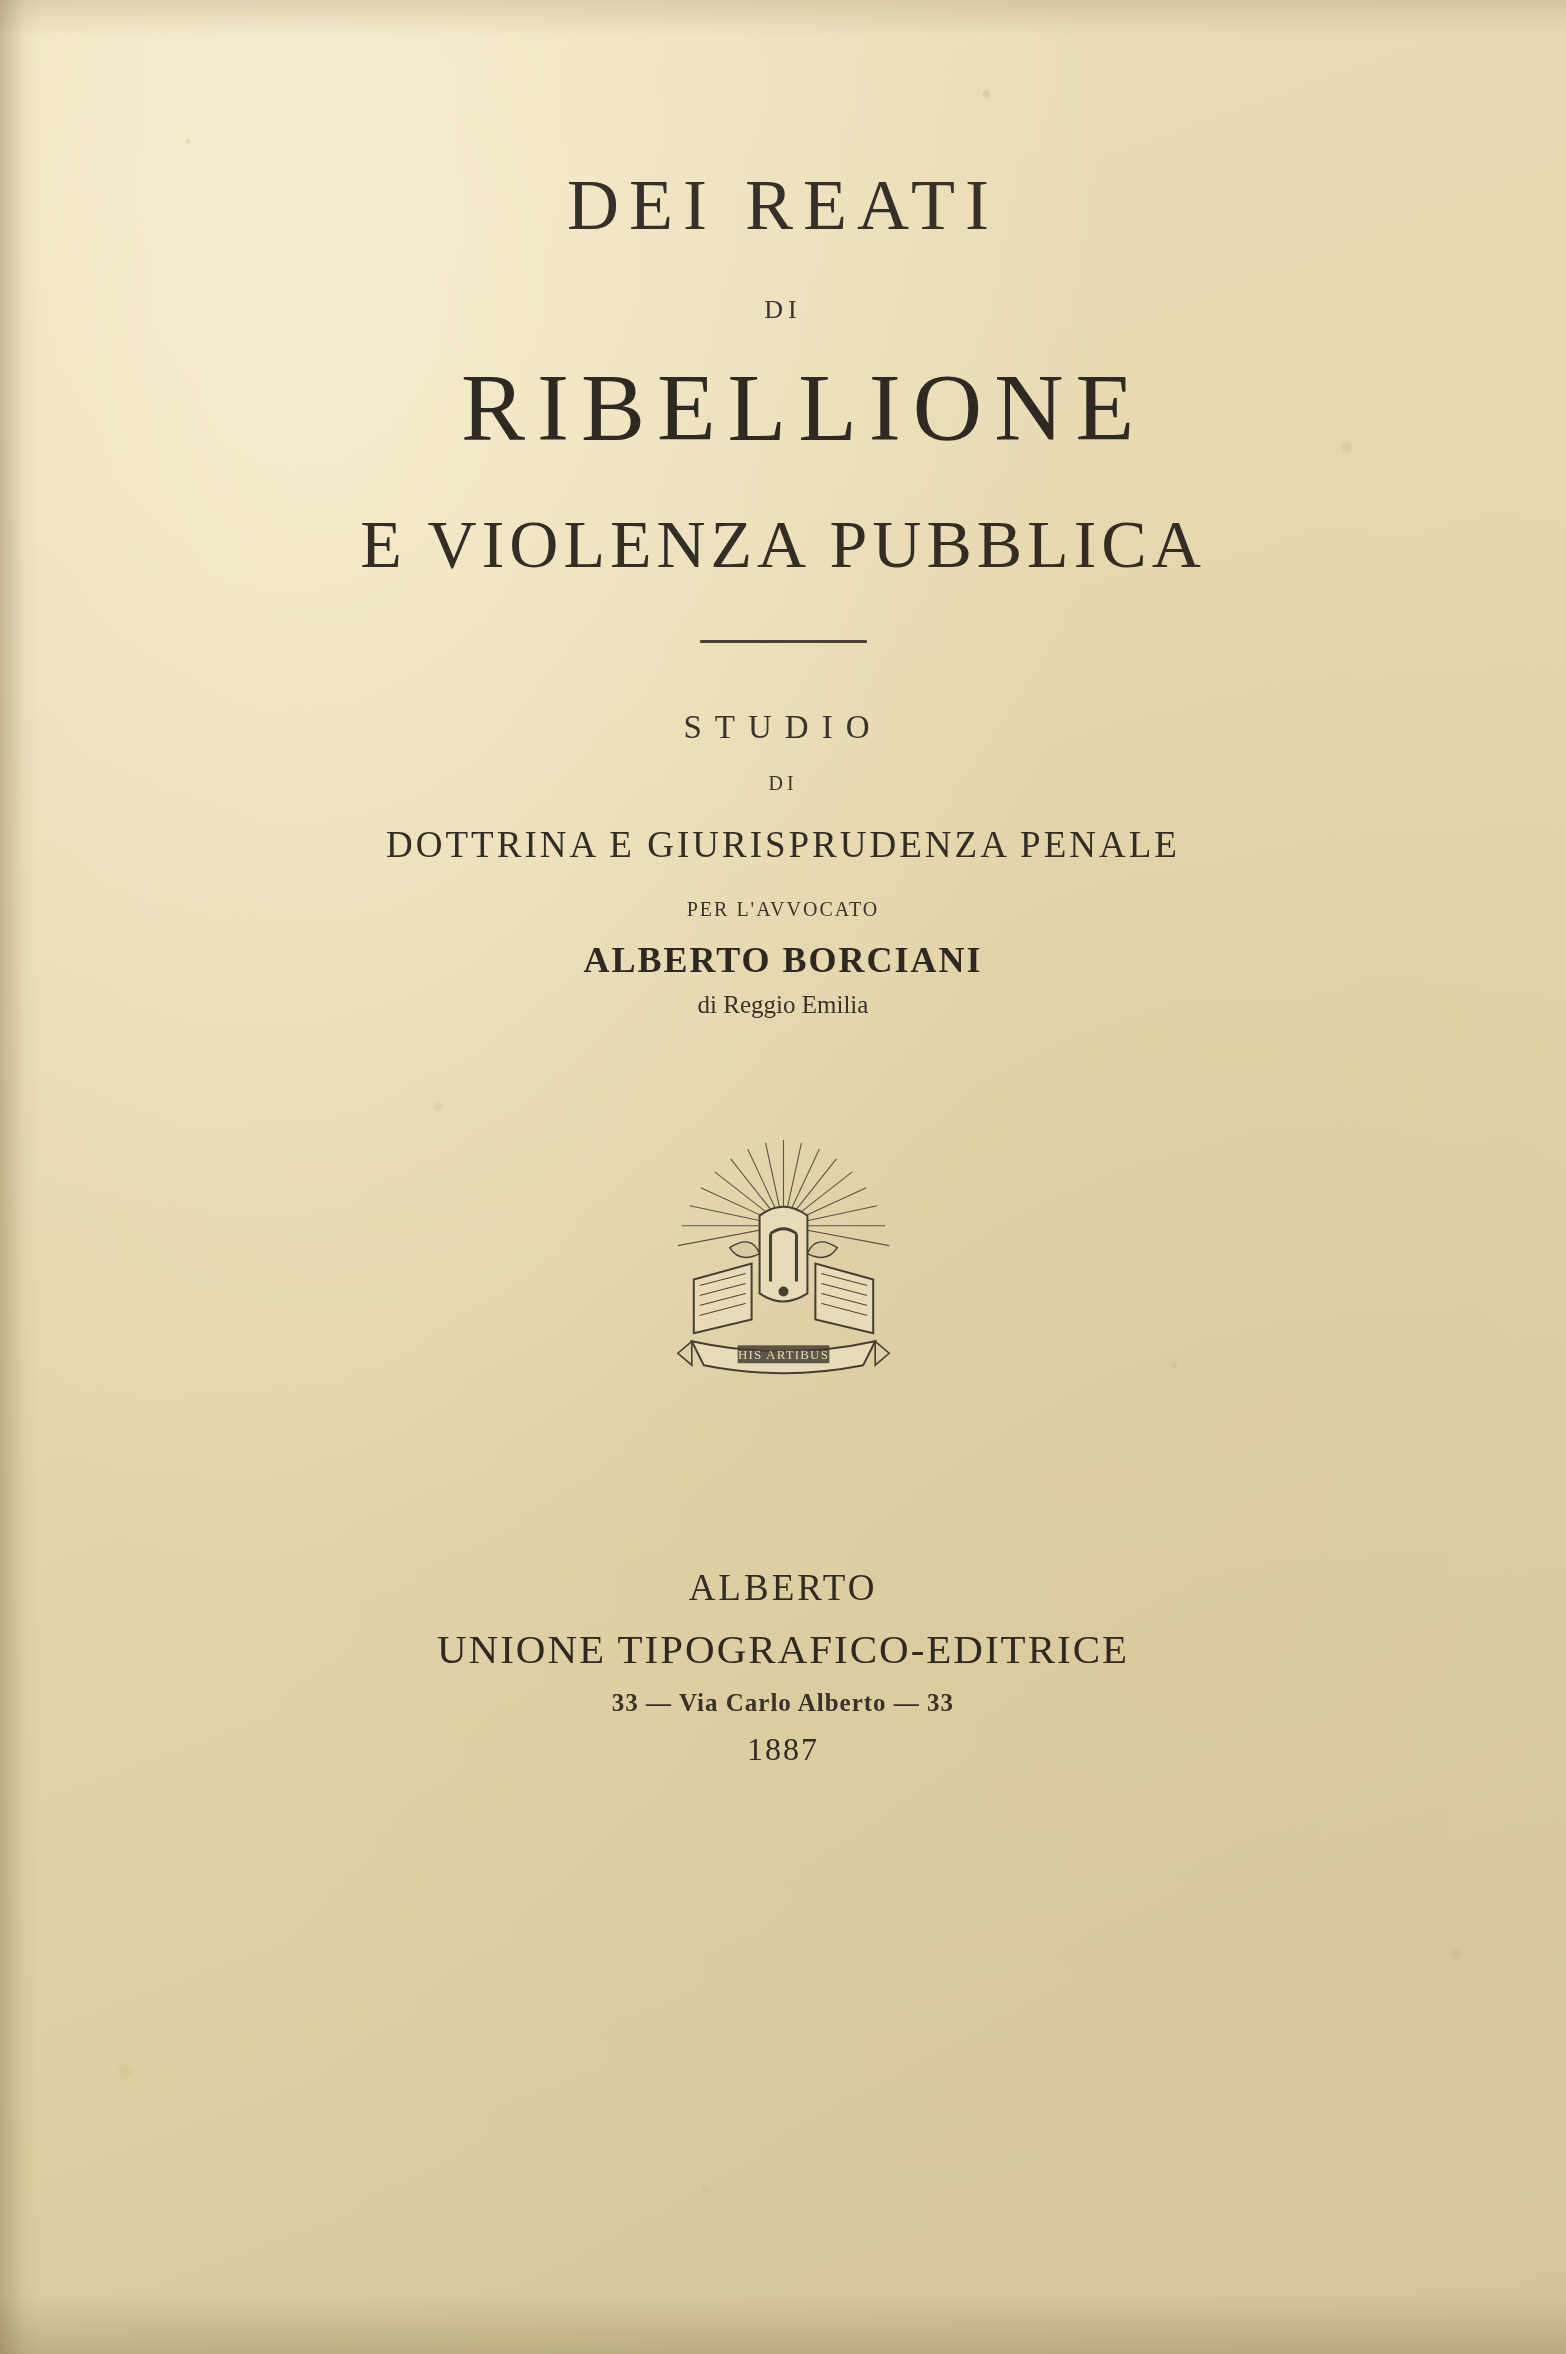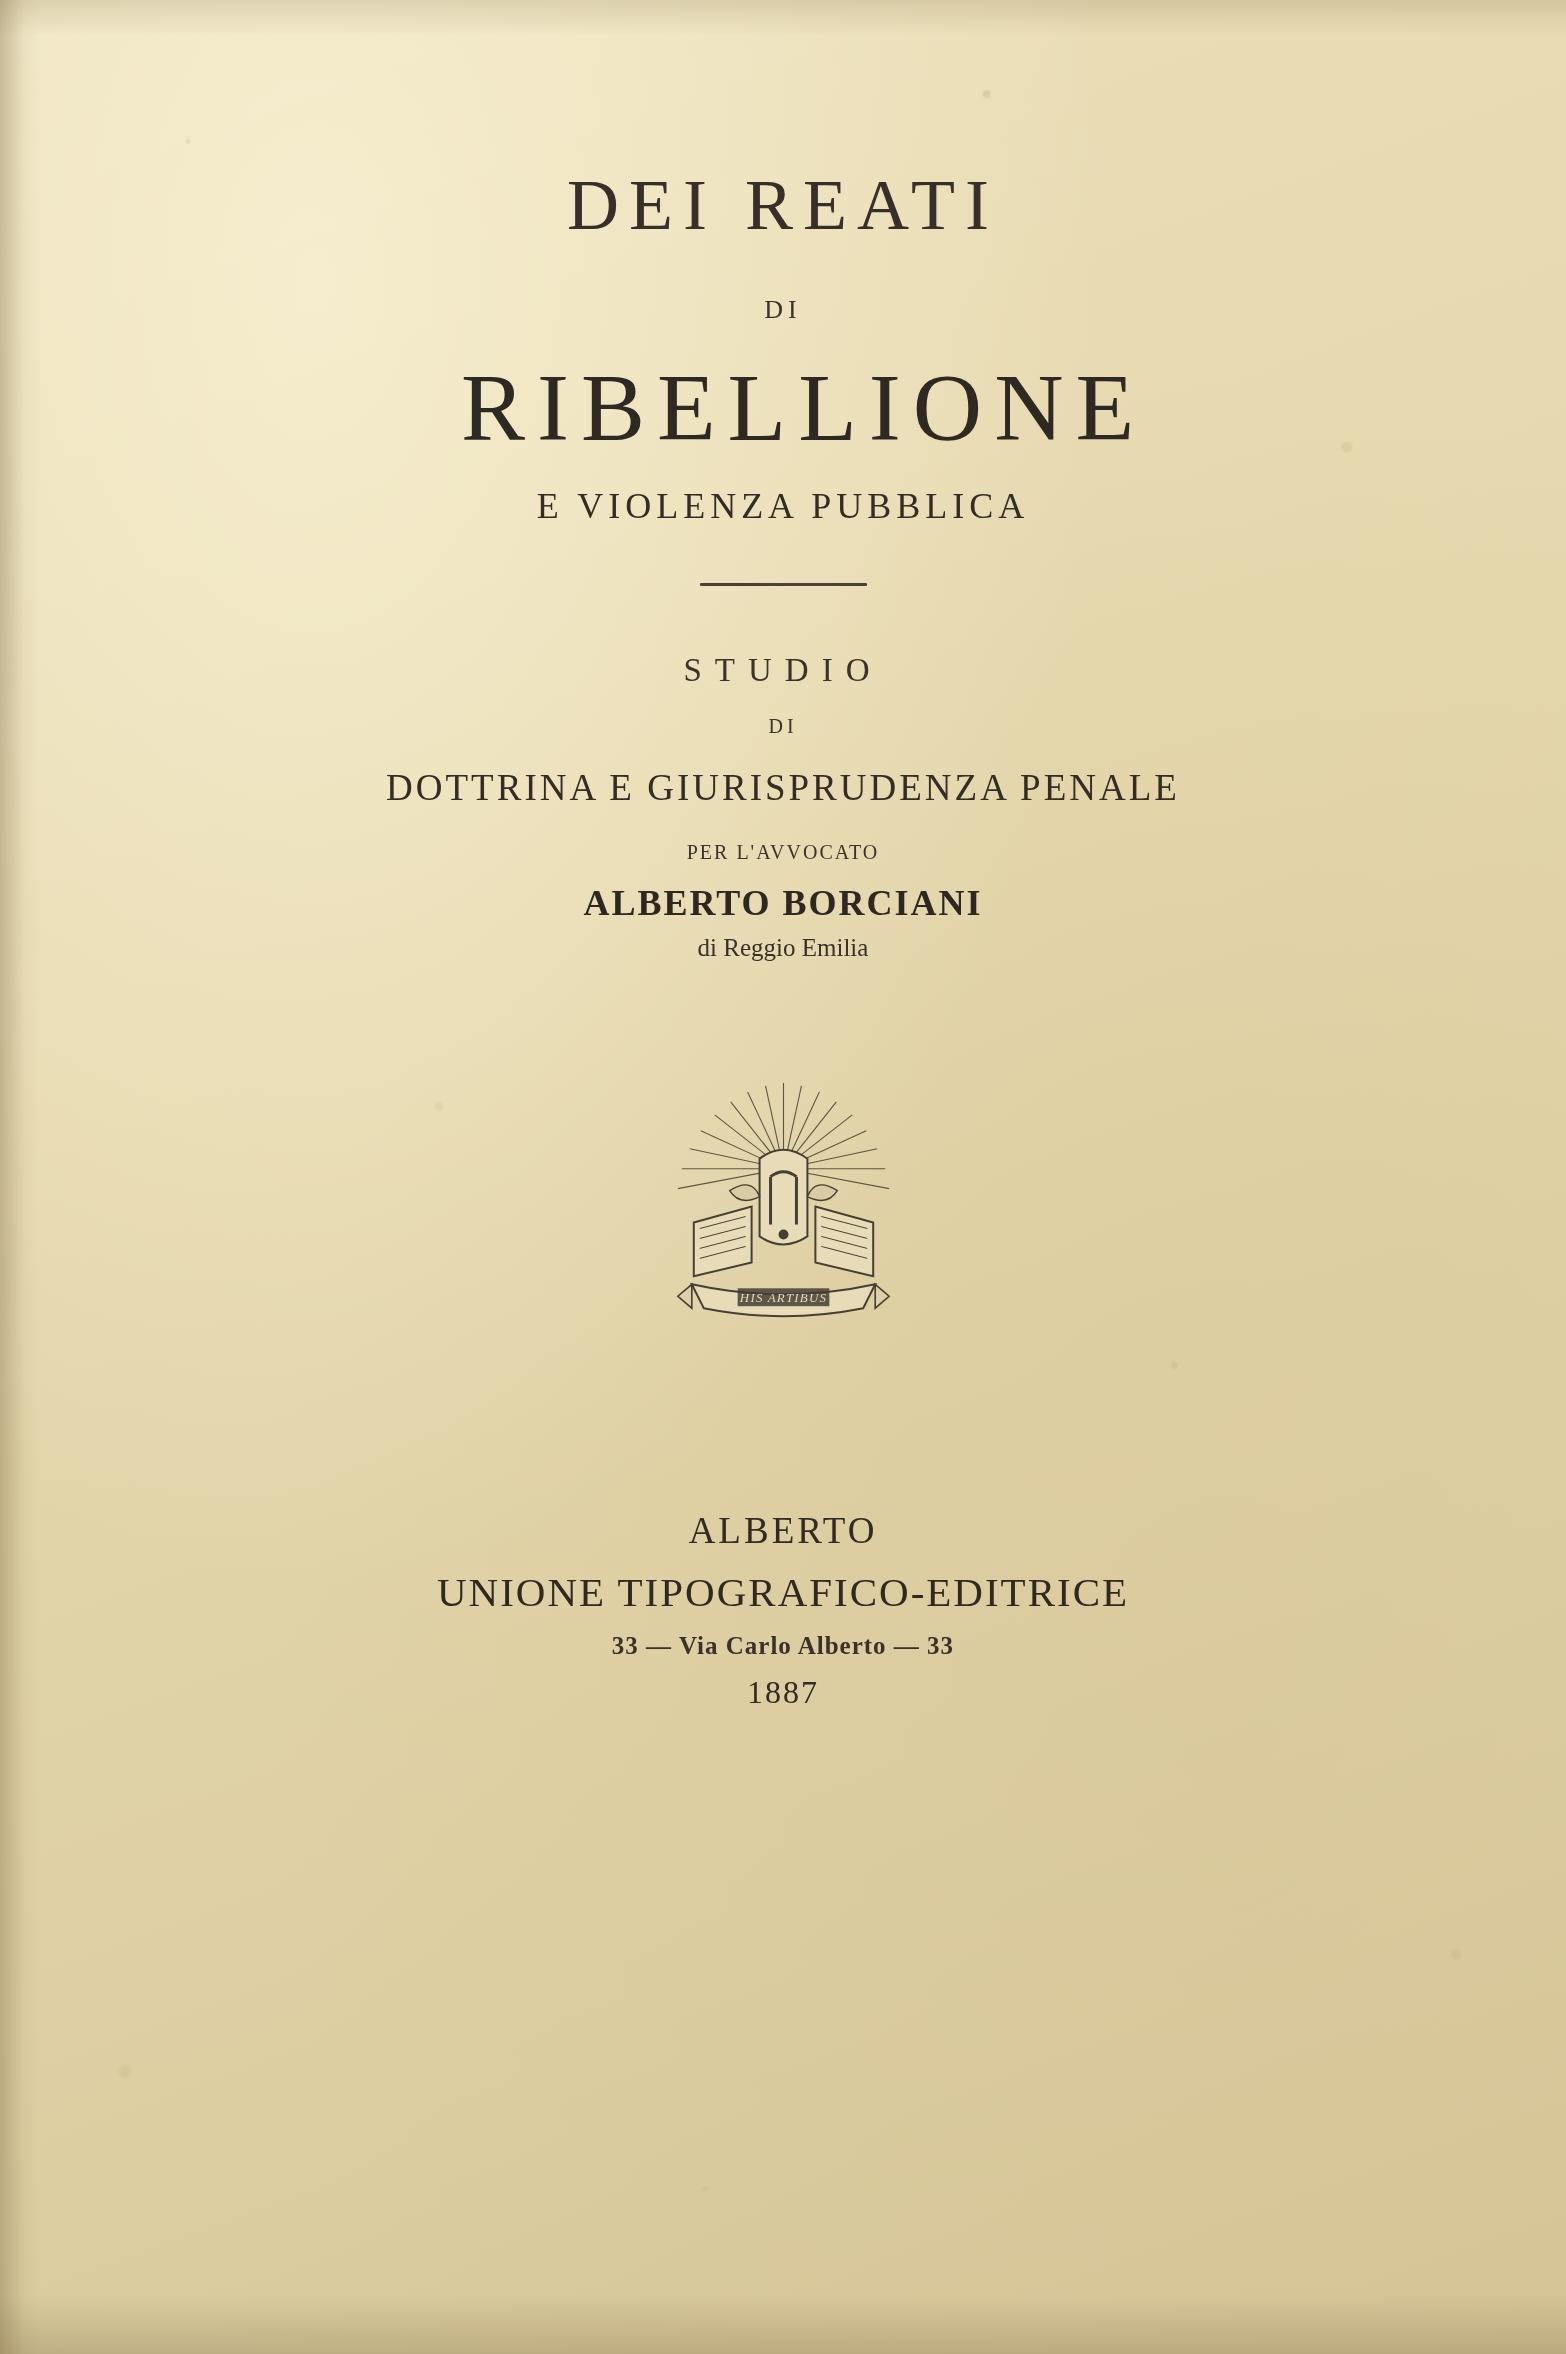--- a/index.html
+++ b/index.html
@@ -84,23 +84,23 @@
   }
   .t-big {
     font-size: 96px;
     letter-spacing: 12px;
     margin-top: 34px;
     color: #2f2923;
     line-height: 1.02;
     padding-left: 41px;
   }
   .t-sub {
-    font-size: 36px;
+    font-size: 68px;
     letter-spacing: 5px;
-    margin-top: 28px;
+    margin-top: 48px;
     color: #342d26;
   }
   .rule {
     width: 167px;
     height: 3px;
     background: #4a4036;
     margin: 56px auto 0 auto;
     border-radius: 1px;
   }
   .t-studio {
@@ -138,21 +138,20 @@
     font-size: 25px;
     margin-top: 10px;
     color: #39312a;
     text-align: center;
   }
 
   .emblem-wrap {
     margin-top: 111px;
     display: flex;
     justify-content: center;
-    font-style: italic;
   }
   .emblem {
     width: 299px;
     height: 299px;
     opacity: 0.93;
   }
 
   .imprint {
     margin-top: 137px;
   }

